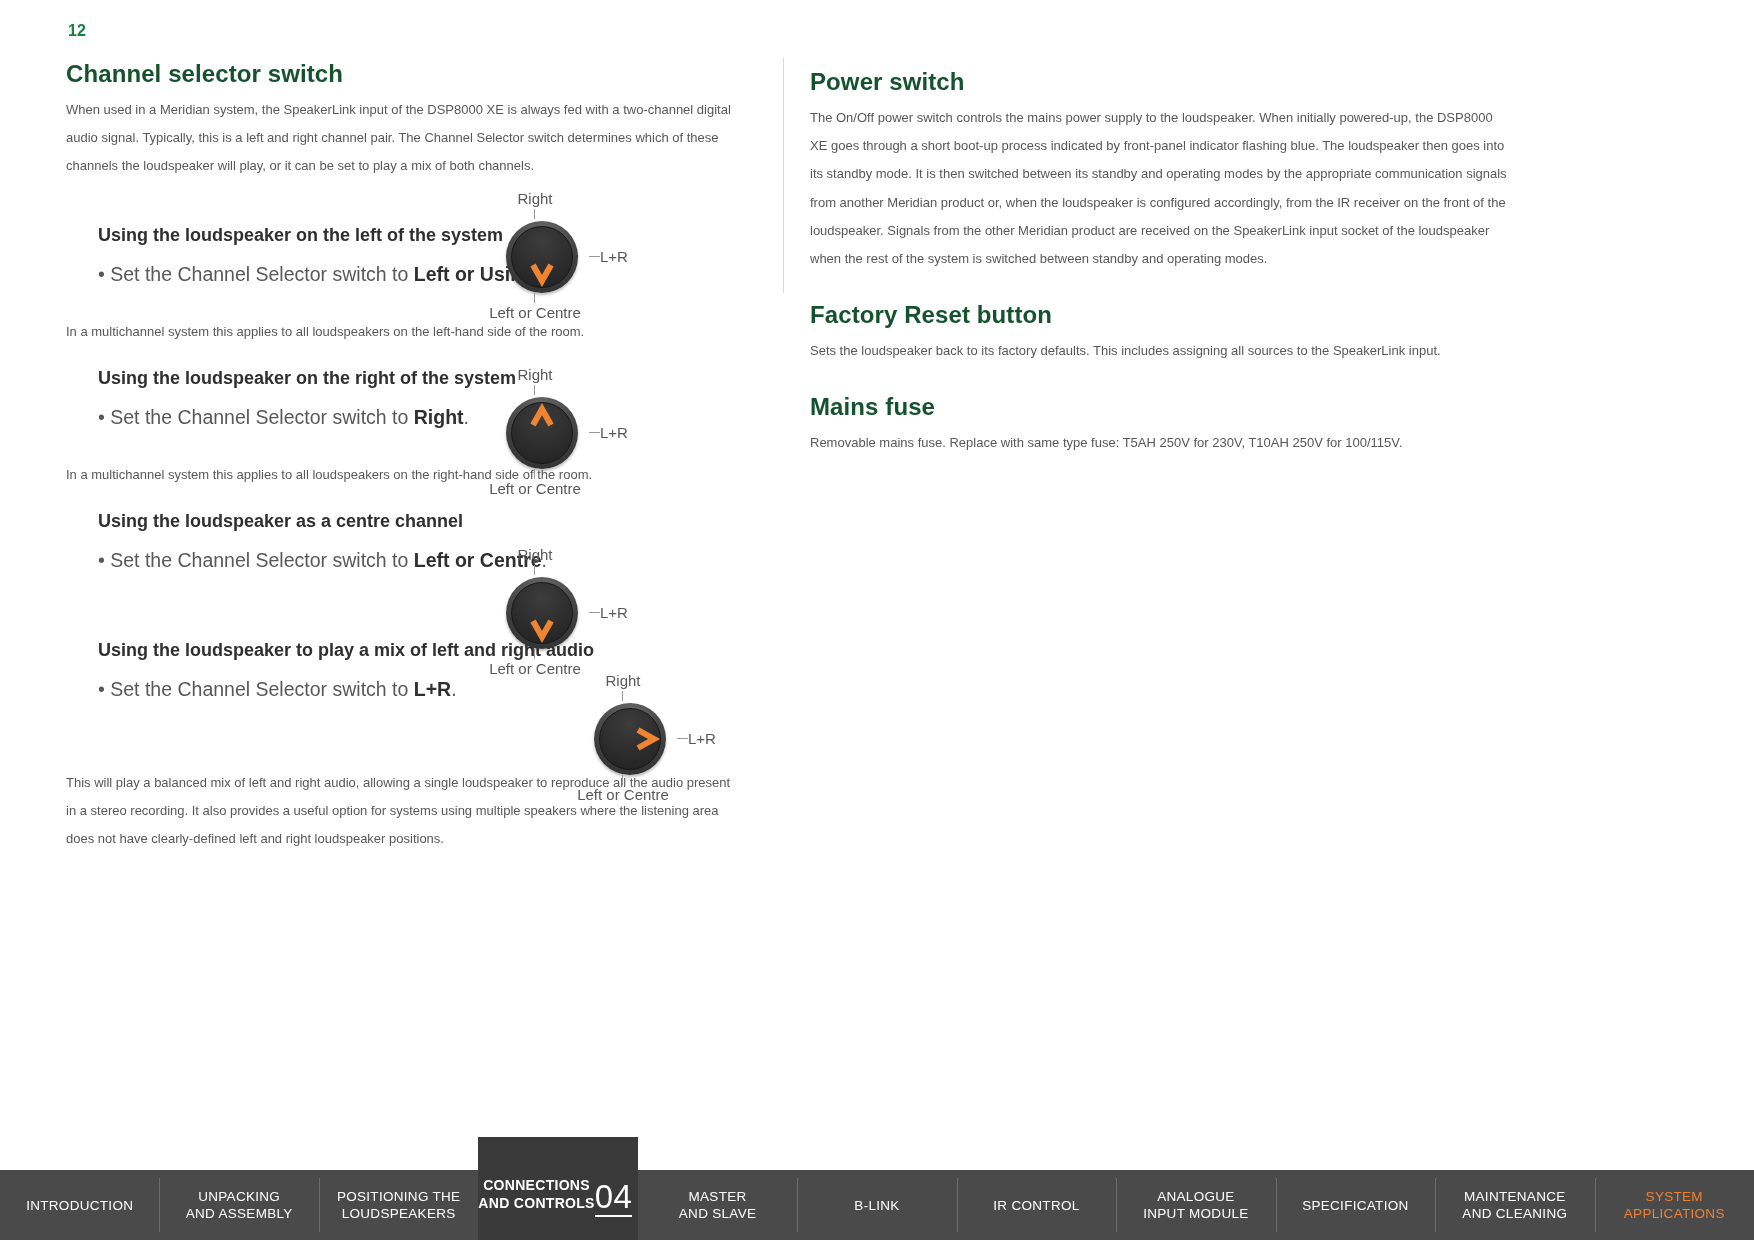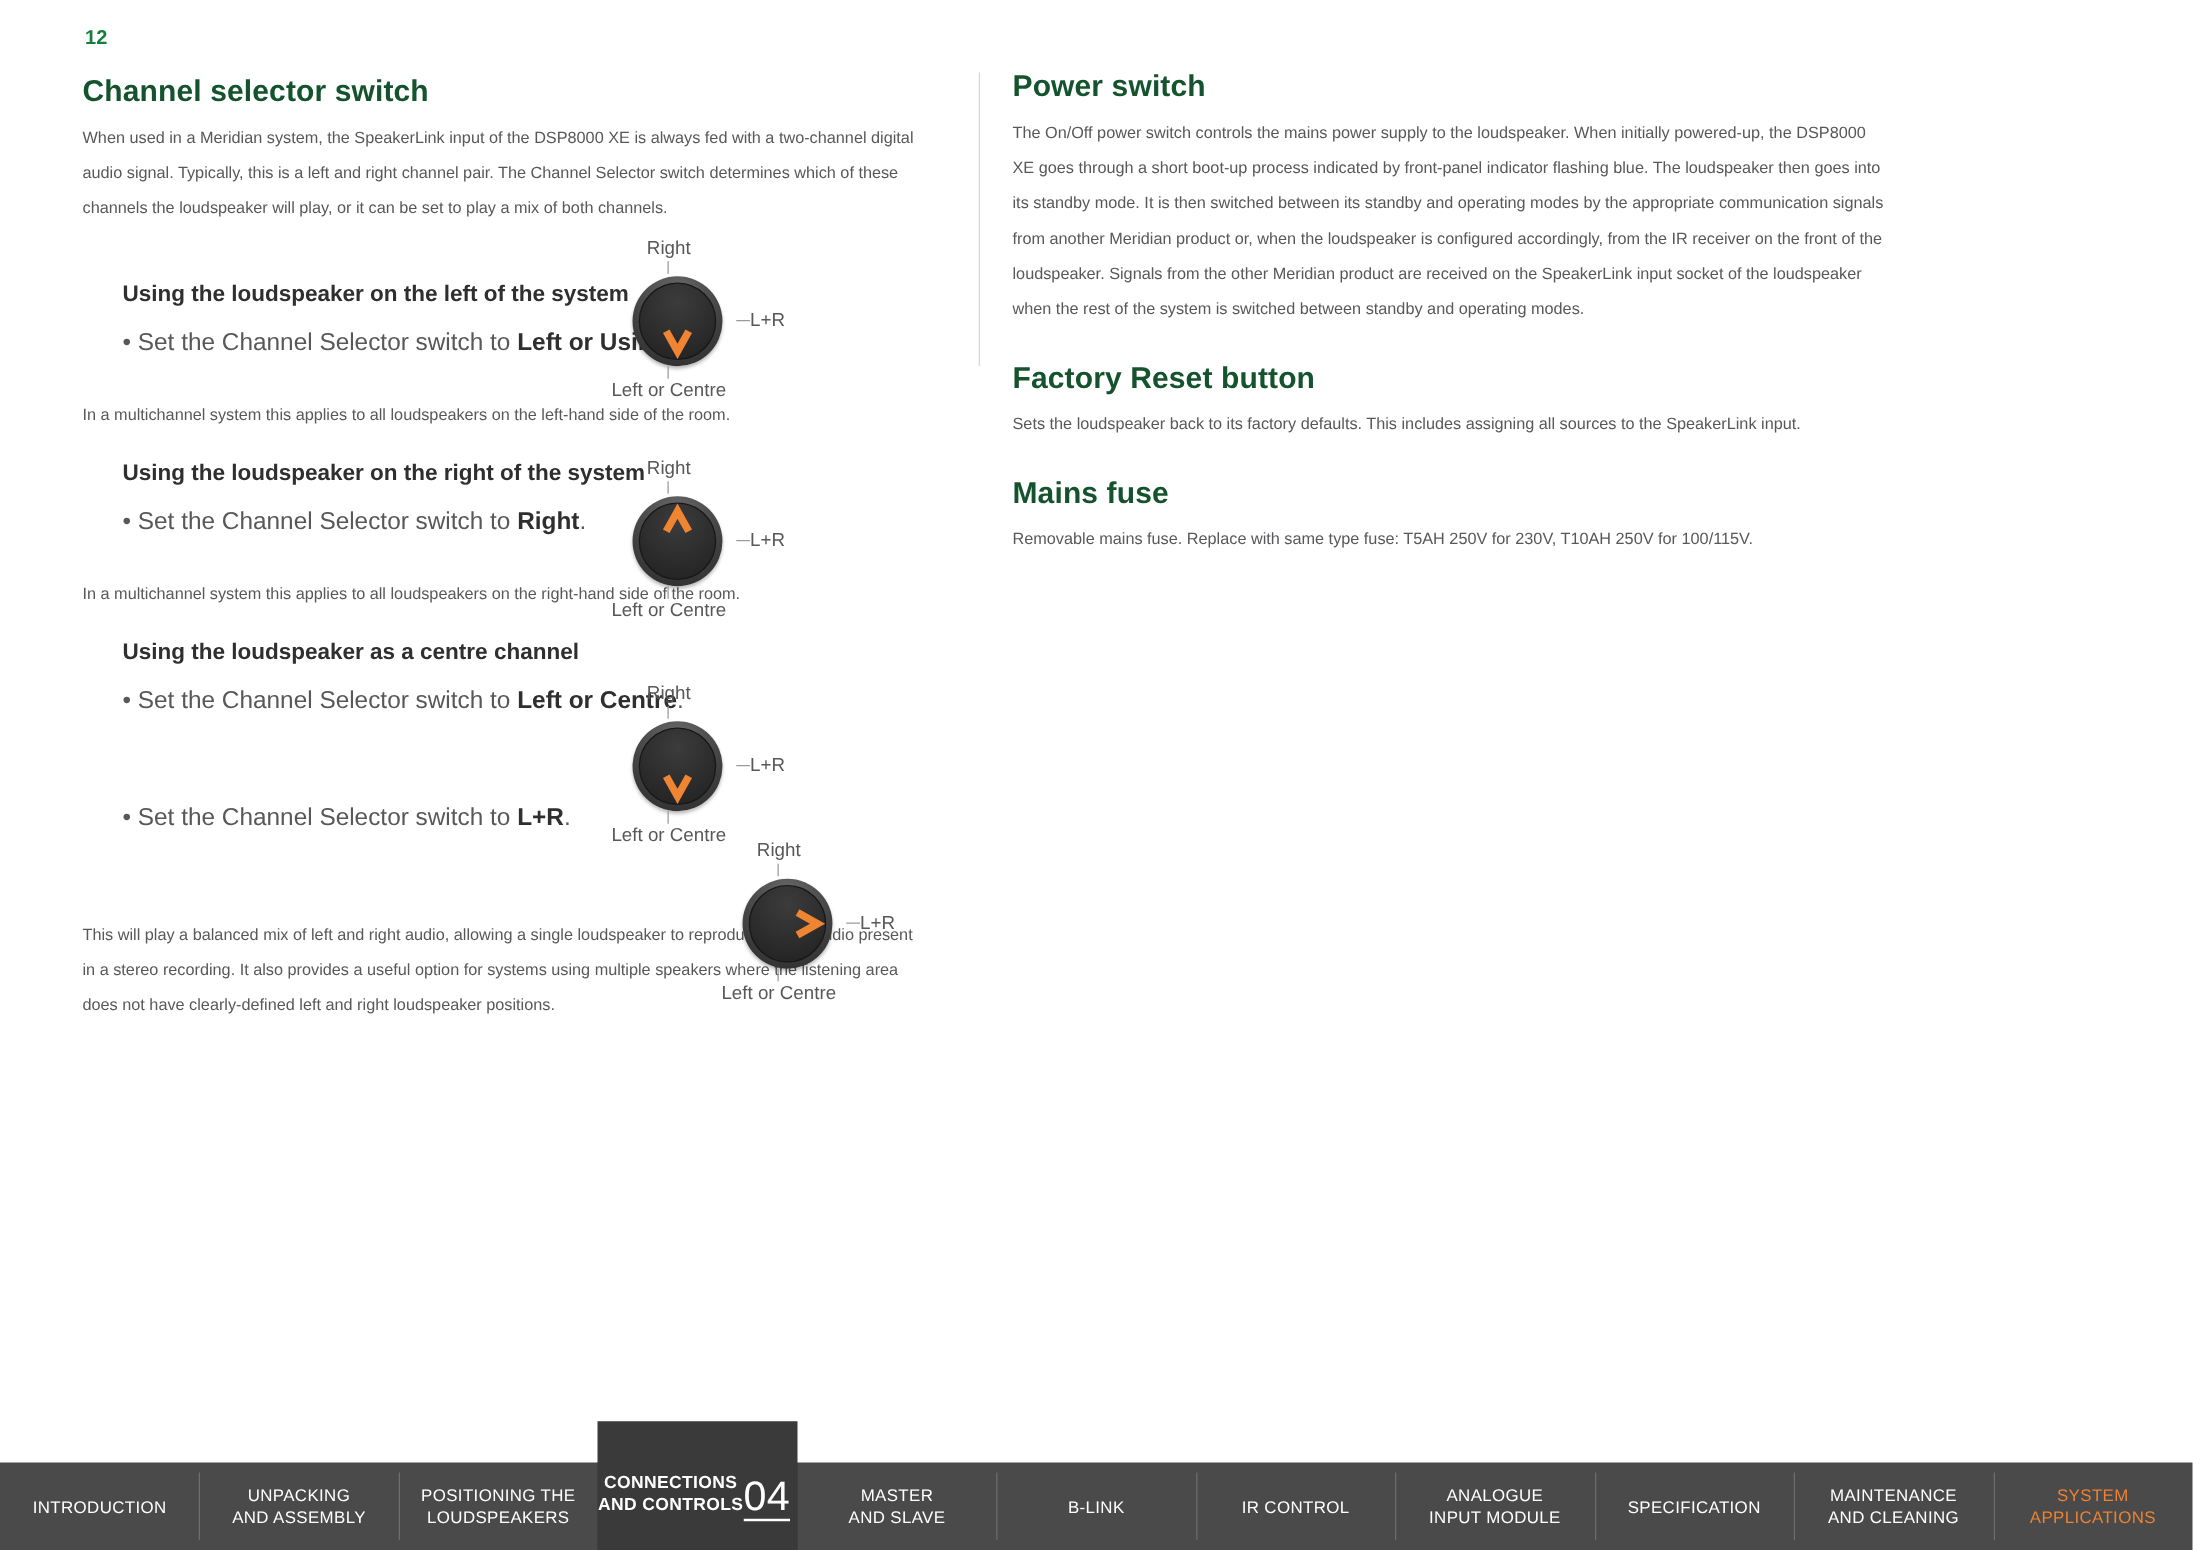--- a/index.html
+++ b/index.html
@@ -35,21 +35,21 @@
   
   .col-left {
     position: absolute;
     left: 66px;
     top: 60px;
     width: 700px;
   }
   .col-right {
     position: absolute;
     left: 810px;
-    top: 56px;
+    top: 68px;
     width: 700px;
   }
   .col-divider {
     position: absolute;
     left: 783px;
     top: 58px;
     width: 1px;
     height: 235px;
     background: #d8d8d8;
   }
@@ -275,20 +275,21 @@
       <p class="bullet"><span>• Set the Channel Selector switch to </span><b>Right</b><span>.</span></p>
     </div>
     <p class="body-text indent" style="margin-top:30px;">In a multichannel system this applies to all loudspeakers on the right-hand side of the room.</p>
 
     <div class="blk indent" style="margin-top:16px;">
       <h3 class="sub-head">Using the loudspeaker as a centre channel</h3>
       <p class="bullet"><span>• Set the Channel Selector switch to </span><b>Left or Centre</b><span>.</span></p>
     </div>
 
     <div class="blk indent" style="margin-top:66px;">
+      <h3 class="sub-head">Using the loudspeaker to play a mix of left and right audio</h3>
       <p class="bullet"><span>• Set the Channel Selector switch to </span><b>L+R</b><span>.</span></p>
     </div>
 
     <p class="body-text indent" style="margin-top:66px; width:672px;">This will play a balanced mix of left and right audio, allowing a single loudspeaker to reproduce all the audio present in a stereo recording. It also provides a useful option for systems using multiple speakers where the listening area does not have clearly-defined left and right loudspeaker positions.</p>
   </div>
 
   <div class="knob-fig" style="left:480px; top:190px;">
     <div class="knob-label-top">Right</div>
     <div class="knob-tick-top"></div>
     <div class="knob-body">

